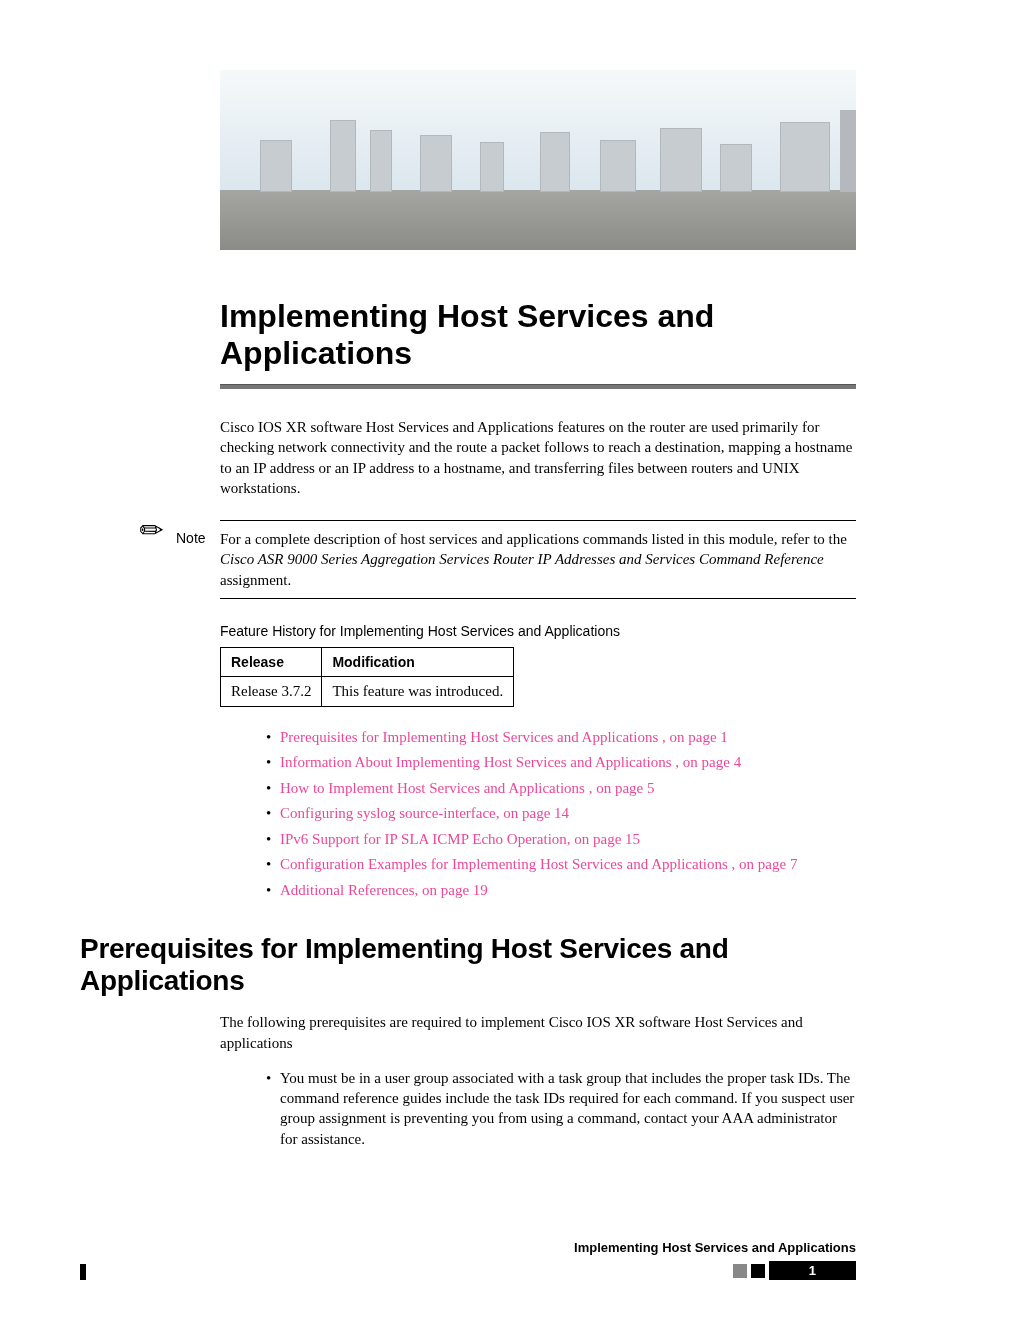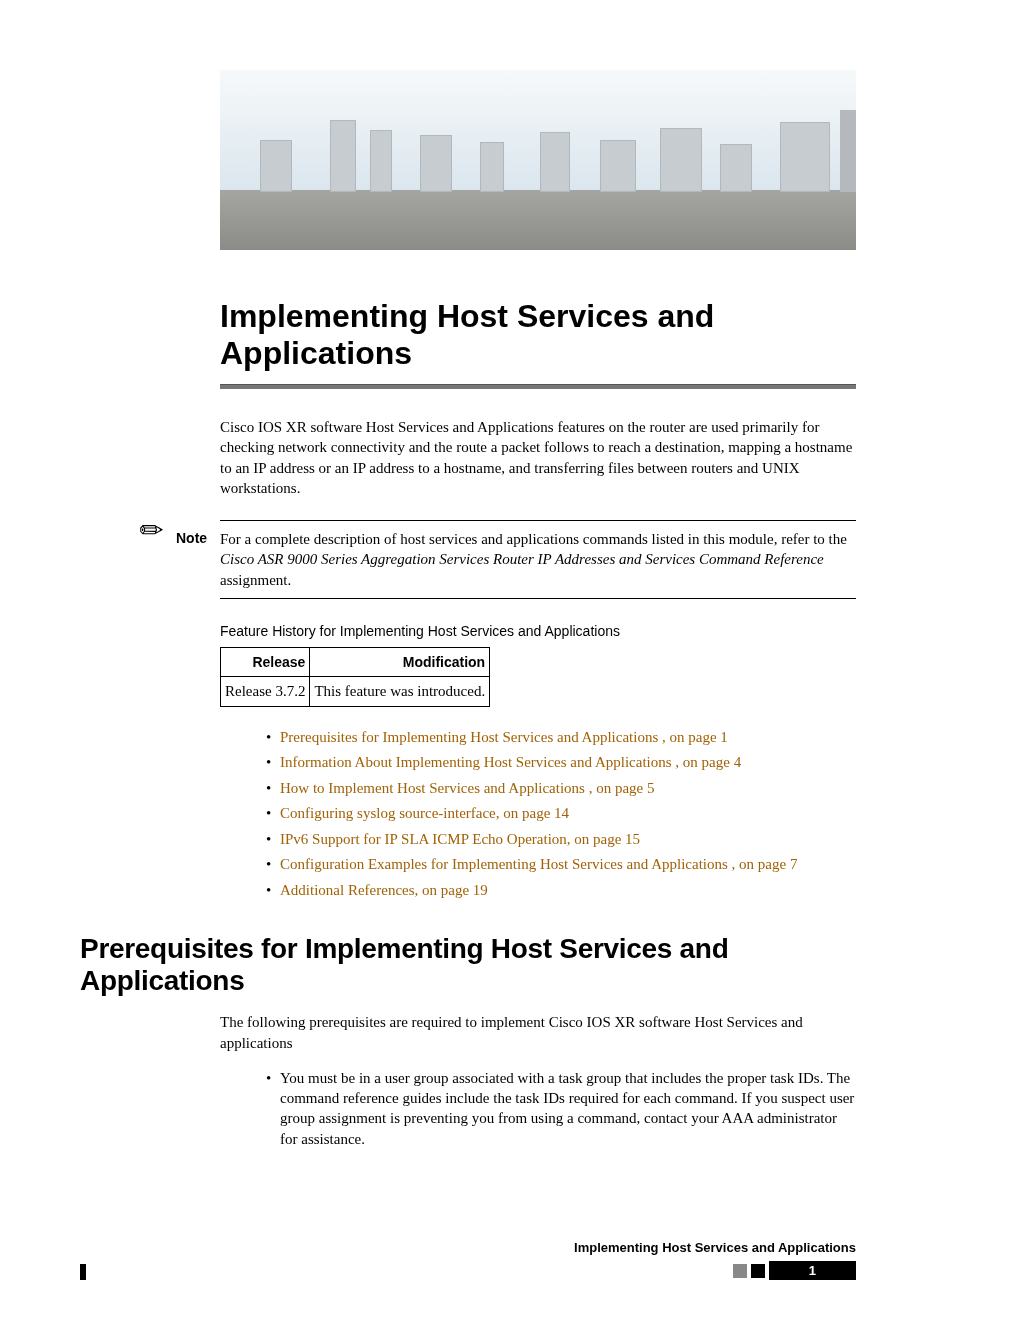--- a/index.html
+++ b/index.html
@@ -69,43 +69,43 @@
     margin-left: 140px;
     border-top: 1px solid #000;
   }
   .note-body {
     margin: 8px 0 8px 140px;
     display: flex;
     line-height: 1.35;
   }
   .note-label {
     font-family: Arial, Helvetica, sans-serif;
-    font-weight: bold;
+    font-weight: normal;
     font-size: 14px;
     margin-left: -44px;
     width: 44px;
     flex-shrink: 0;
   }
   .note-text { flex: 1; }
   .note-text .ital { font-style: italic; }
   .feature-history-title {
     font-family: Arial, Helvetica, sans-serif;
     font-weight: normal;
     font-size: 14px;
     margin: 24px 0 8px 140px;
   }
   .feature-table {
     margin-left: 140px;
     border-collapse: collapse;
     font-size: 15px;
   }
   .feature-table th, .feature-table td {
     border: 1px solid #000;
-    padding: 6px 4px;
-    text-align: right;
+    padding: 6px 10px;
+    text-align: left;
     vertical-align: top;
   }
   .feature-table th {
     font-family: Arial, Helvetica, sans-serif;
     font-weight: bold;
     font-size: 14px;
   }
   .toc {
     margin: 18px 0 0 160px;
     line-height: 1.7;
@@ -113,21 +113,21 @@
   .toc li {
     list-style: none;
     position: relative;
   }
   .toc li::before {
     content: "•";
     position: absolute;
     left: -14px;
   }
   .toc a {
-    color: #a16207;
+    color: #ec4899;
     text-decoration: none;
   }
   .section-head {
     font-family: Arial, Helvetica, sans-serif;
     font-weight: bold;
     font-size: 28px;
     margin: 30px 0 10px 0;
     letter-spacing: -0.3px;
   }
   .section-body {

